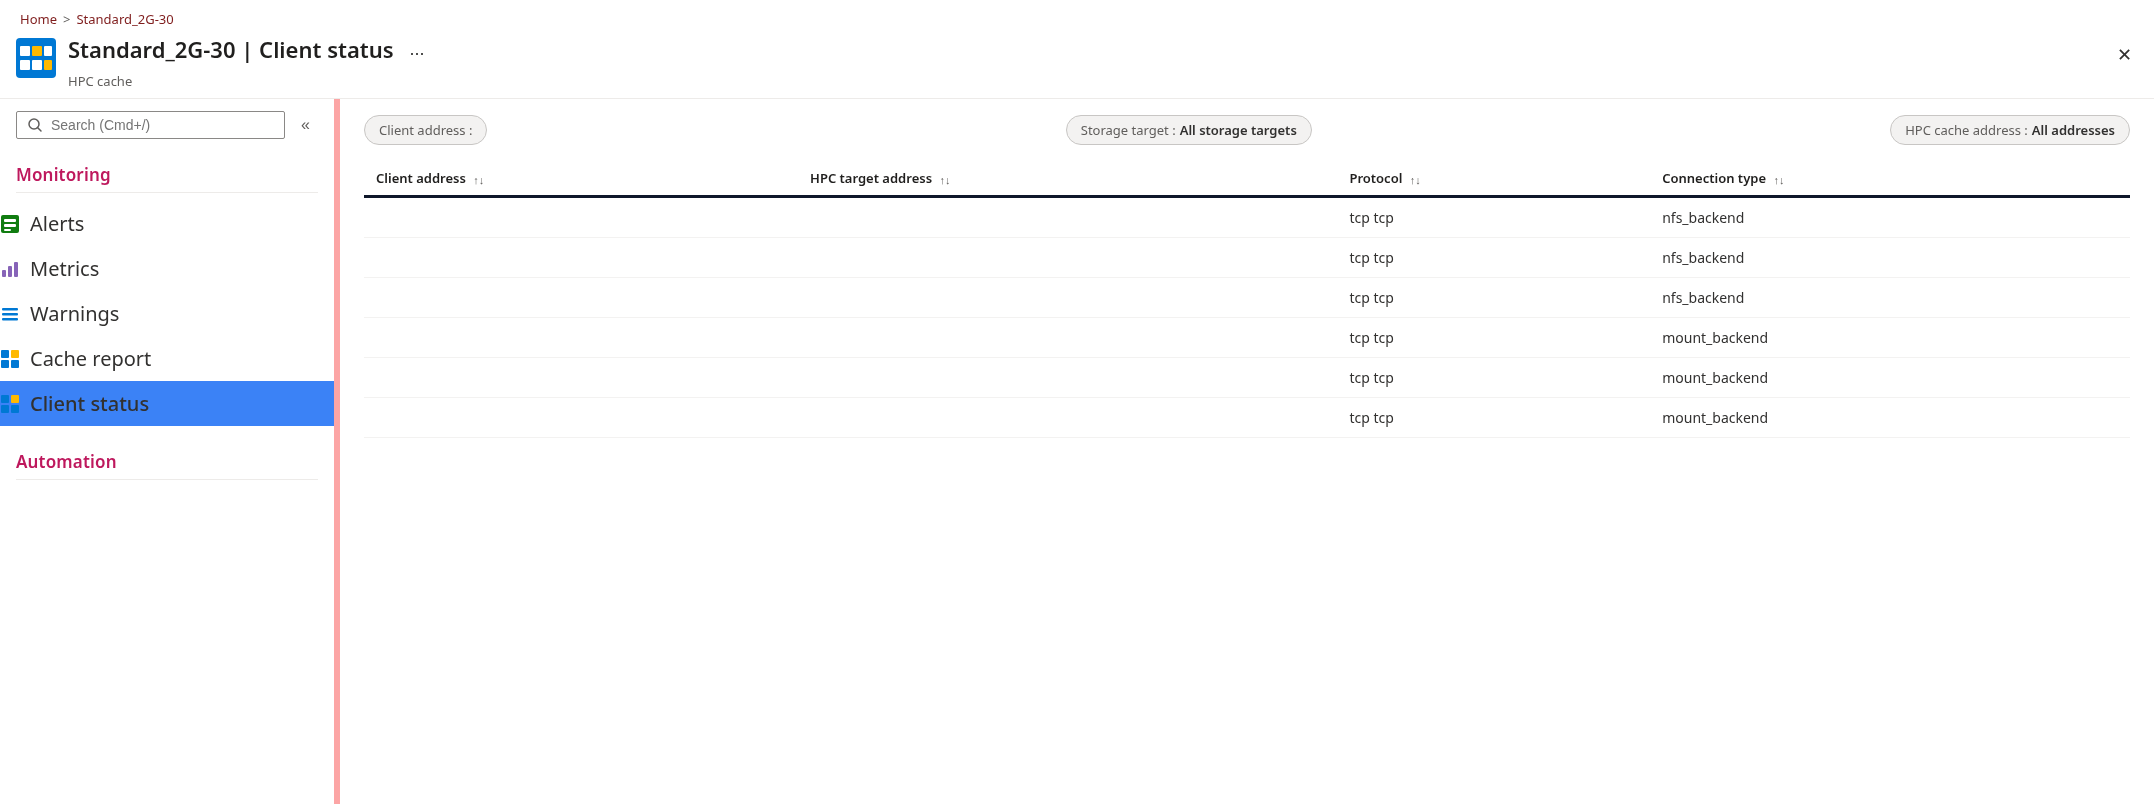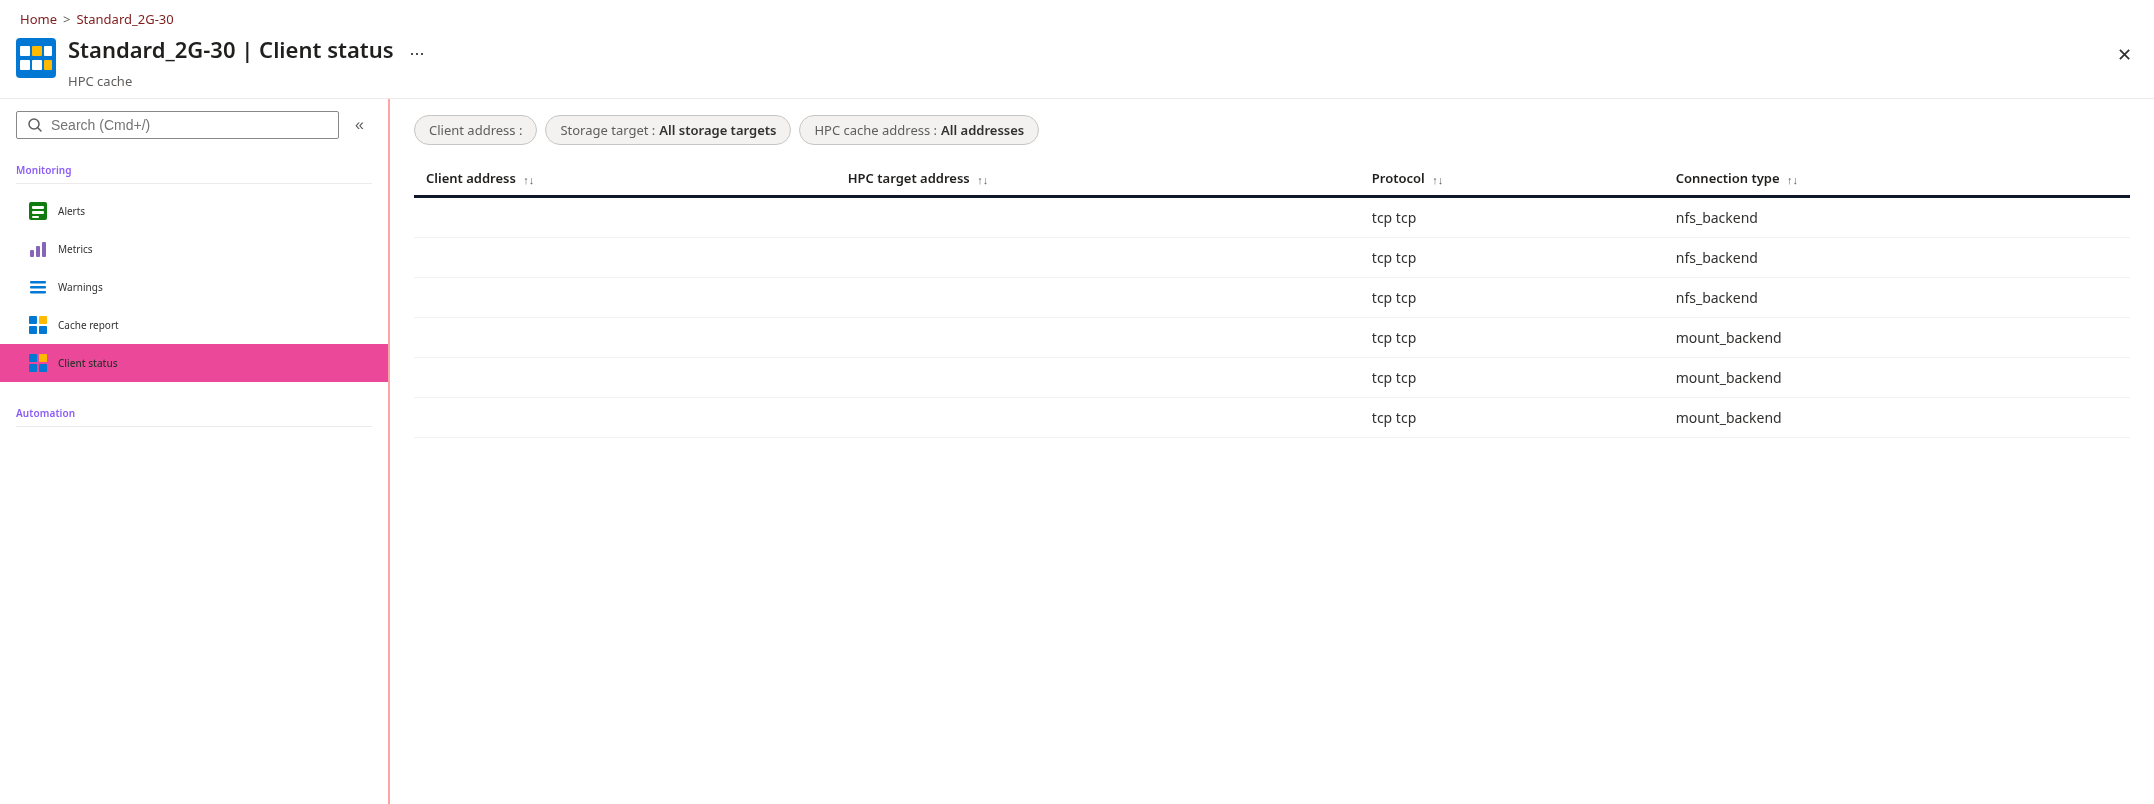--- a/index.html
+++ b/index.html
@@ -90,23 +90,23 @@
     
     .main-layout {
       display: flex;
       flex: 1;
       overflow: hidden;
       border-top: 1px solid #edebe9;
     }
 
     
     .sidebar {
-      width: 390px;
+      width: 340px;
       flex-shrink: 0;
-      border-right: 2px solid #fca5a5;
+      border-right: 6px solid #fca5a5;
       display: flex;
       flex-direction: column;
       overflow-y: auto;
       padding-bottom: 20px;
     }
 
     .search-bar {
       padding: 12px 16px;
       display: flex;
       align-items: center;
@@ -138,44 +138,44 @@
       border: none;
       cursor: pointer;
       padding: 4px 8px;
       margin-left: 8px;
       color: #605e5c;
       font-size: 16px;
       border-radius: 2px;
     }
 
     .section-label {
-      font-size: 10px;
+      font-size: 17px;
       font-weight: 600;
-      color: #8b5cf6;
+      color: #be185d;
       padding: 12px 16px 6px 16px;
       letter-spacing: 0.01em;
     }
     .section-divider {
       border: none;
       border-top: 1px solid #edebe9;
       margin: 0 16px 8px 16px;
     }
 
     .nav-item {
       display: flex;
       align-items: center;
-      padding: 9px 28px;
+      padding: 9px 0;
       cursor: pointer;
       border-radius: 0;
       gap: 10px;
-      font-size: 10px;
+      font-size: 20px;
       color: #323130;
     }
     .nav-item.active {
-      background: #ec4899;
+      background: #3b82f6;
       font-weight: 500;
     }
     .nav-icon {
       width: 20px;
       height: 20px;
       flex-shrink: 0;
       display: flex;
       align-items: center;
       justify-content: center;
     }
@@ -186,20 +186,21 @@
       overflow: auto;
       padding: 16px 24px;
     }
 
     
     .filter-bar {
       display: flex;
       gap: 8px;
       margin-bottom: 16px;
       flex-wrap: wrap;
+      justify-content: space-between;
     }
     .filter-chip {
       display: flex;
       align-items: center;
       border: 1px solid #c8c6c4;
       border-radius: 16px;
       padding: 5px 14px;
       font-size: 13px;
       background: #f3f2f1;
       gap: 4px;

